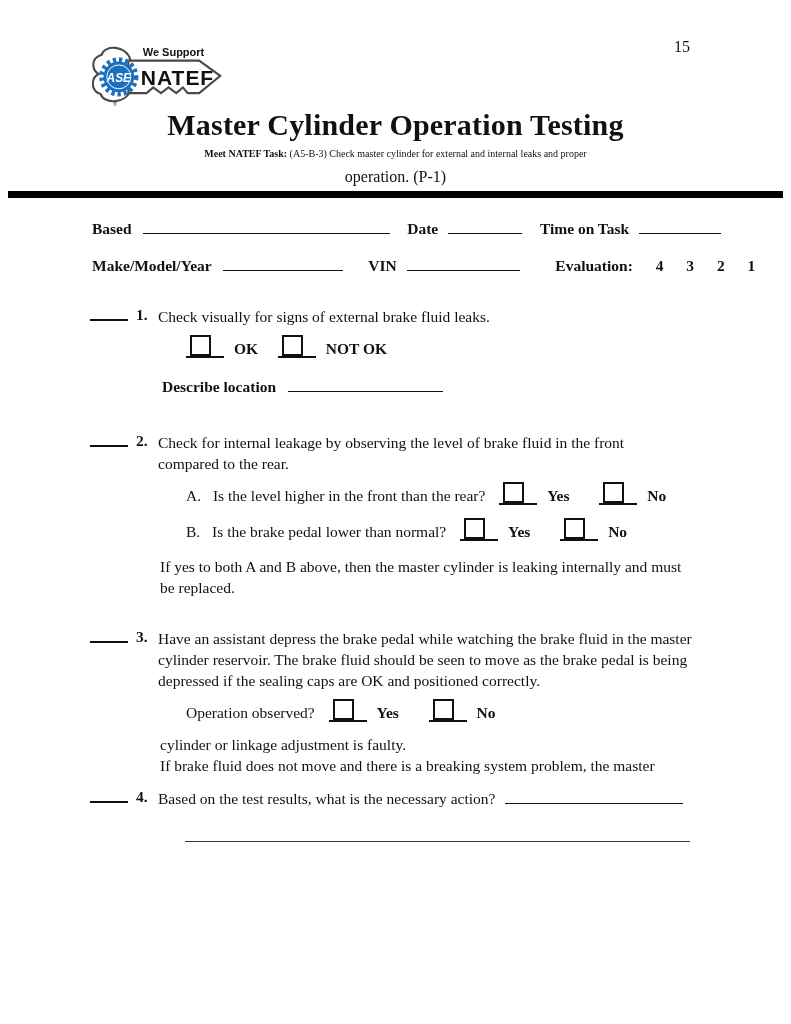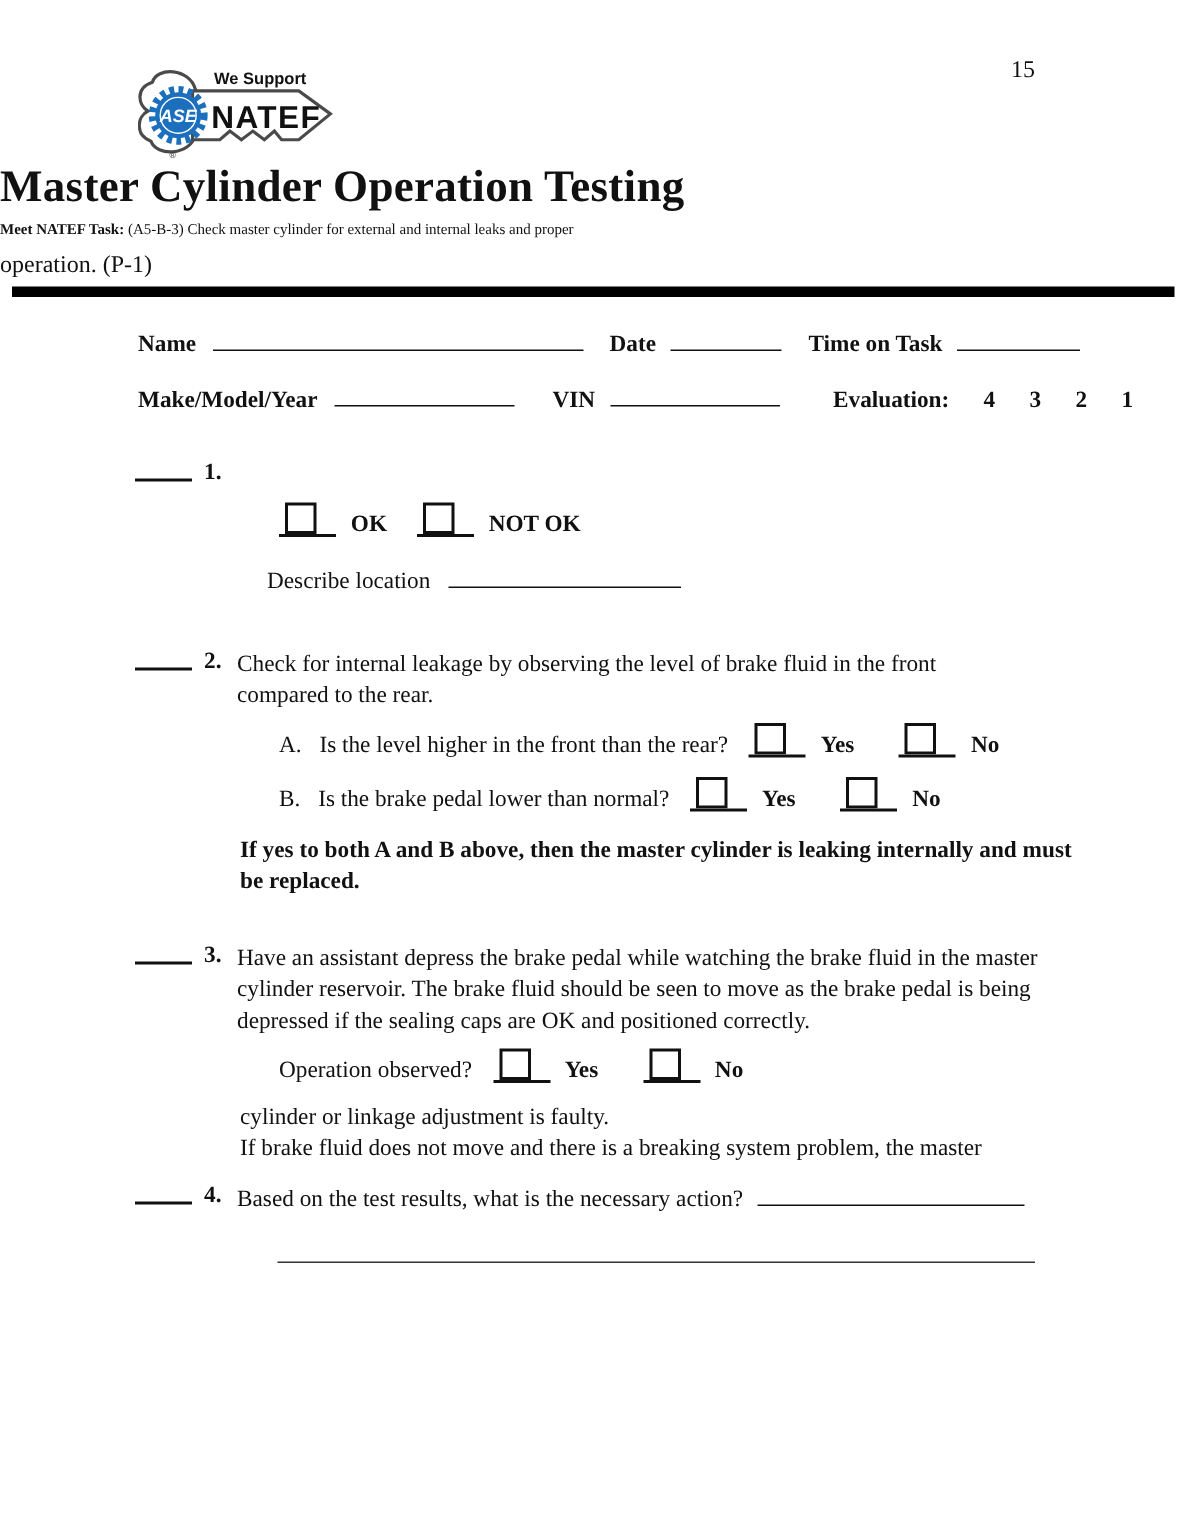--- a/index.html
+++ b/index.html
@@ -2,22 +2,22 @@
 <html><head>
 <meta charset="utf-8">
 <style>
   html,body { margin:0; padding:0; }
   body {
     width:791px; height:1024px; background:#ffffff; position:relative;
     font-family:"Liberation Serif", serif; color:#111; font-size:15.5px;
     overflow:hidden;
   }
   .abs { position:absolute; }
-  .bold { font-weight:normal;margin-left:16px; }
-  .center { width:791px; left:0; }
+  .bold { font-weight:bold; }
+  .center { text-align:center; width:791px; left:0; }
 
   .page-num { top:38px; left:674px; font-size:16px; }
 
   .logo-wrap { top:40px; left:92px; width:134px; height:68px; }
 
   .doc-title { top:108px; font-size:30px; font-weight:bold; letter-spacing:.2px; }
   .task-line1 { top:148px; font-size:10px; }
   .task-line2 { top:168px; font-size:16px; }
   .task-line1 .lbl { font-weight:bold; }
 
@@ -57,21 +57,21 @@
   .describe-row { top:376px; left:162px; }
   .describe-row .blank { width:155px; margin-left:8px; }
 
   .subq { left:186px; white-space:nowrap; }
   .subA { top:477px; }
   .subB { top:513px; }
   .subq .sq-num { font-weight:bold; margin-right:8px; font-weight:normal; }
   .subq .cb { margin-left:10px; }
 
   .note { left:160px; line-height:21px; }
-  .note2 { top:556px;font-weight:bold; }
+  .note2 { top:556px; }
   .note3 { top:734px; }
 
   .movement-row { top:694px; left:186px; }
   .movement-row .cb { margin-left:10px; }
 
   .q4-blank { width:178px; margin-left:6px; }
   .cont-line { top:820px; left:185px; width:505px; height:21px;
     border-bottom:1.7px solid #333; }
 </style>
 </head>
@@ -96,21 +96,21 @@
 <div class="abs center doc-title">Master Cylinder Operation Testing</div>
 <div class="abs center task-line1">
   <span class="lbl">Meet NATEF Task:</span>
   <span>(A5-B-3) Check master cylinder for external and internal leaks and proper</span>
 </div>
 <div class="abs center task-line2">operation. (P-1)</div>
 
 <div class="abs thick-rule"></div>
 
 <div class="abs info-row row-name">
-  <span class="lblb">Name</span>
+  <span class="lblb">Based</span>
   <span class="blank" style="width:247px; margin-left:7px;"></span>
   <span class="gap10"></span>
   <span class="lblb">Date</span>
   <span class="blank" style="width:74px; margin-left:6px;"></span>
   <span class="gap10"></span>
   <span class="lblb">Time on Task</span>
   <span class="blank" style="width:82px; margin-left:6px;"></span>
 </div>
 
 <div class="abs info-row row-make">
@@ -123,20 +123,21 @@
   <span class="lblb">Evaluation:</span>
   <span class="eval-num">4</span>
   <span class="eval-num">3</span>
   <span class="eval-num">2</span>
   <span class="eval-num">1</span>
 </div>
 
 <div class="abs item it1">
   <span class="preblank"></span>
   <span class="num">1.</span>
+  <span class="body">Check visually for signs of external brake fluid leaks.</span>
 </div>
 
 <div class="abs cbrow1">
   <span class="cb"><span class="box"></span></span>
   <span class="cb-label">OK</span>
   <span class="cb"><span class="box"></span></span>
   <span class="cb-label">NOT OK</span>
 </div>
 
 <div class="abs describe-row">

